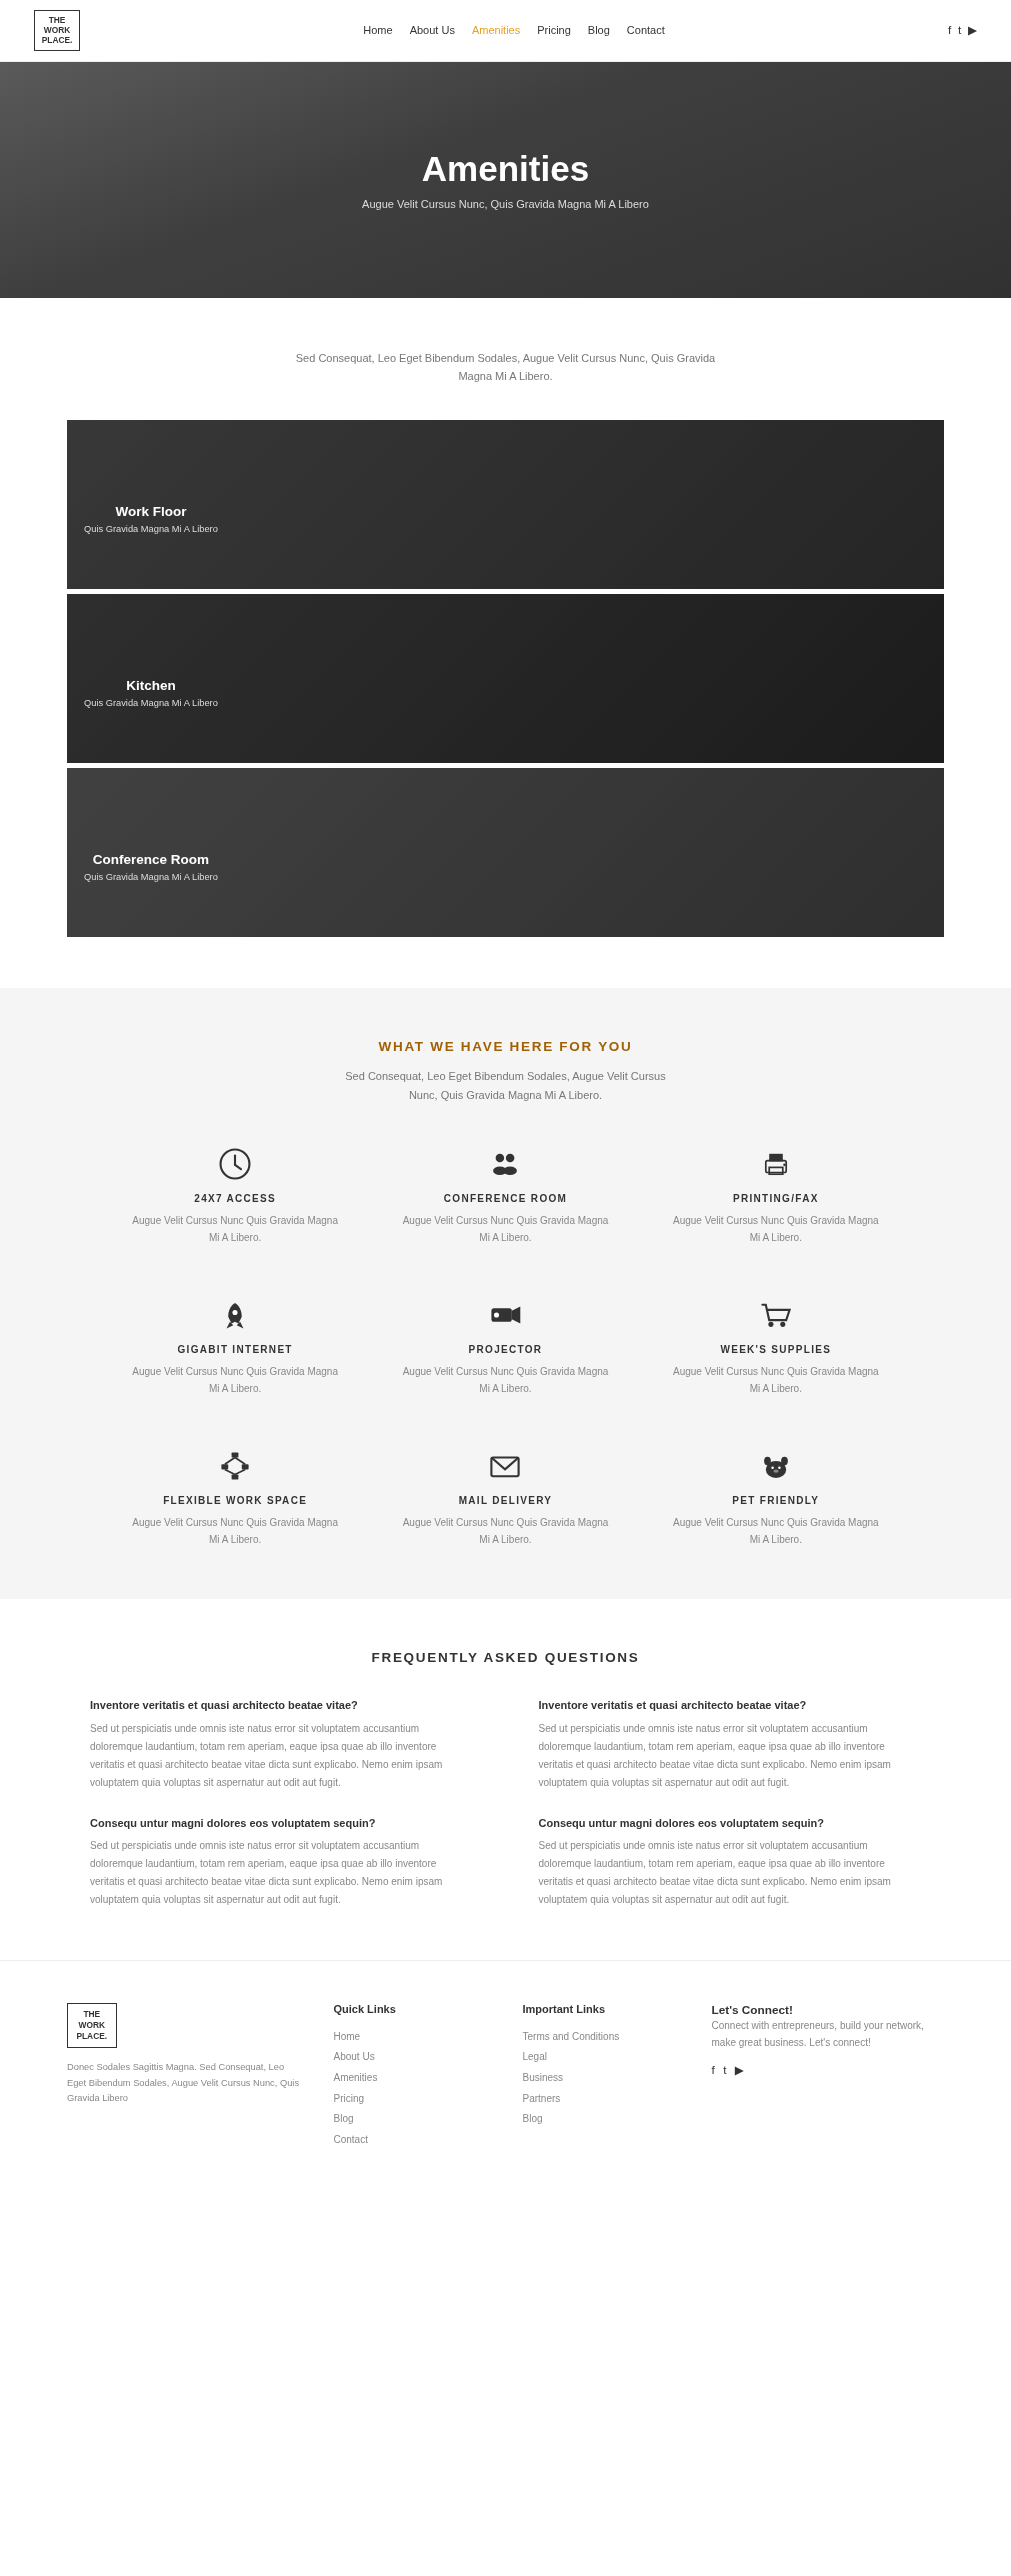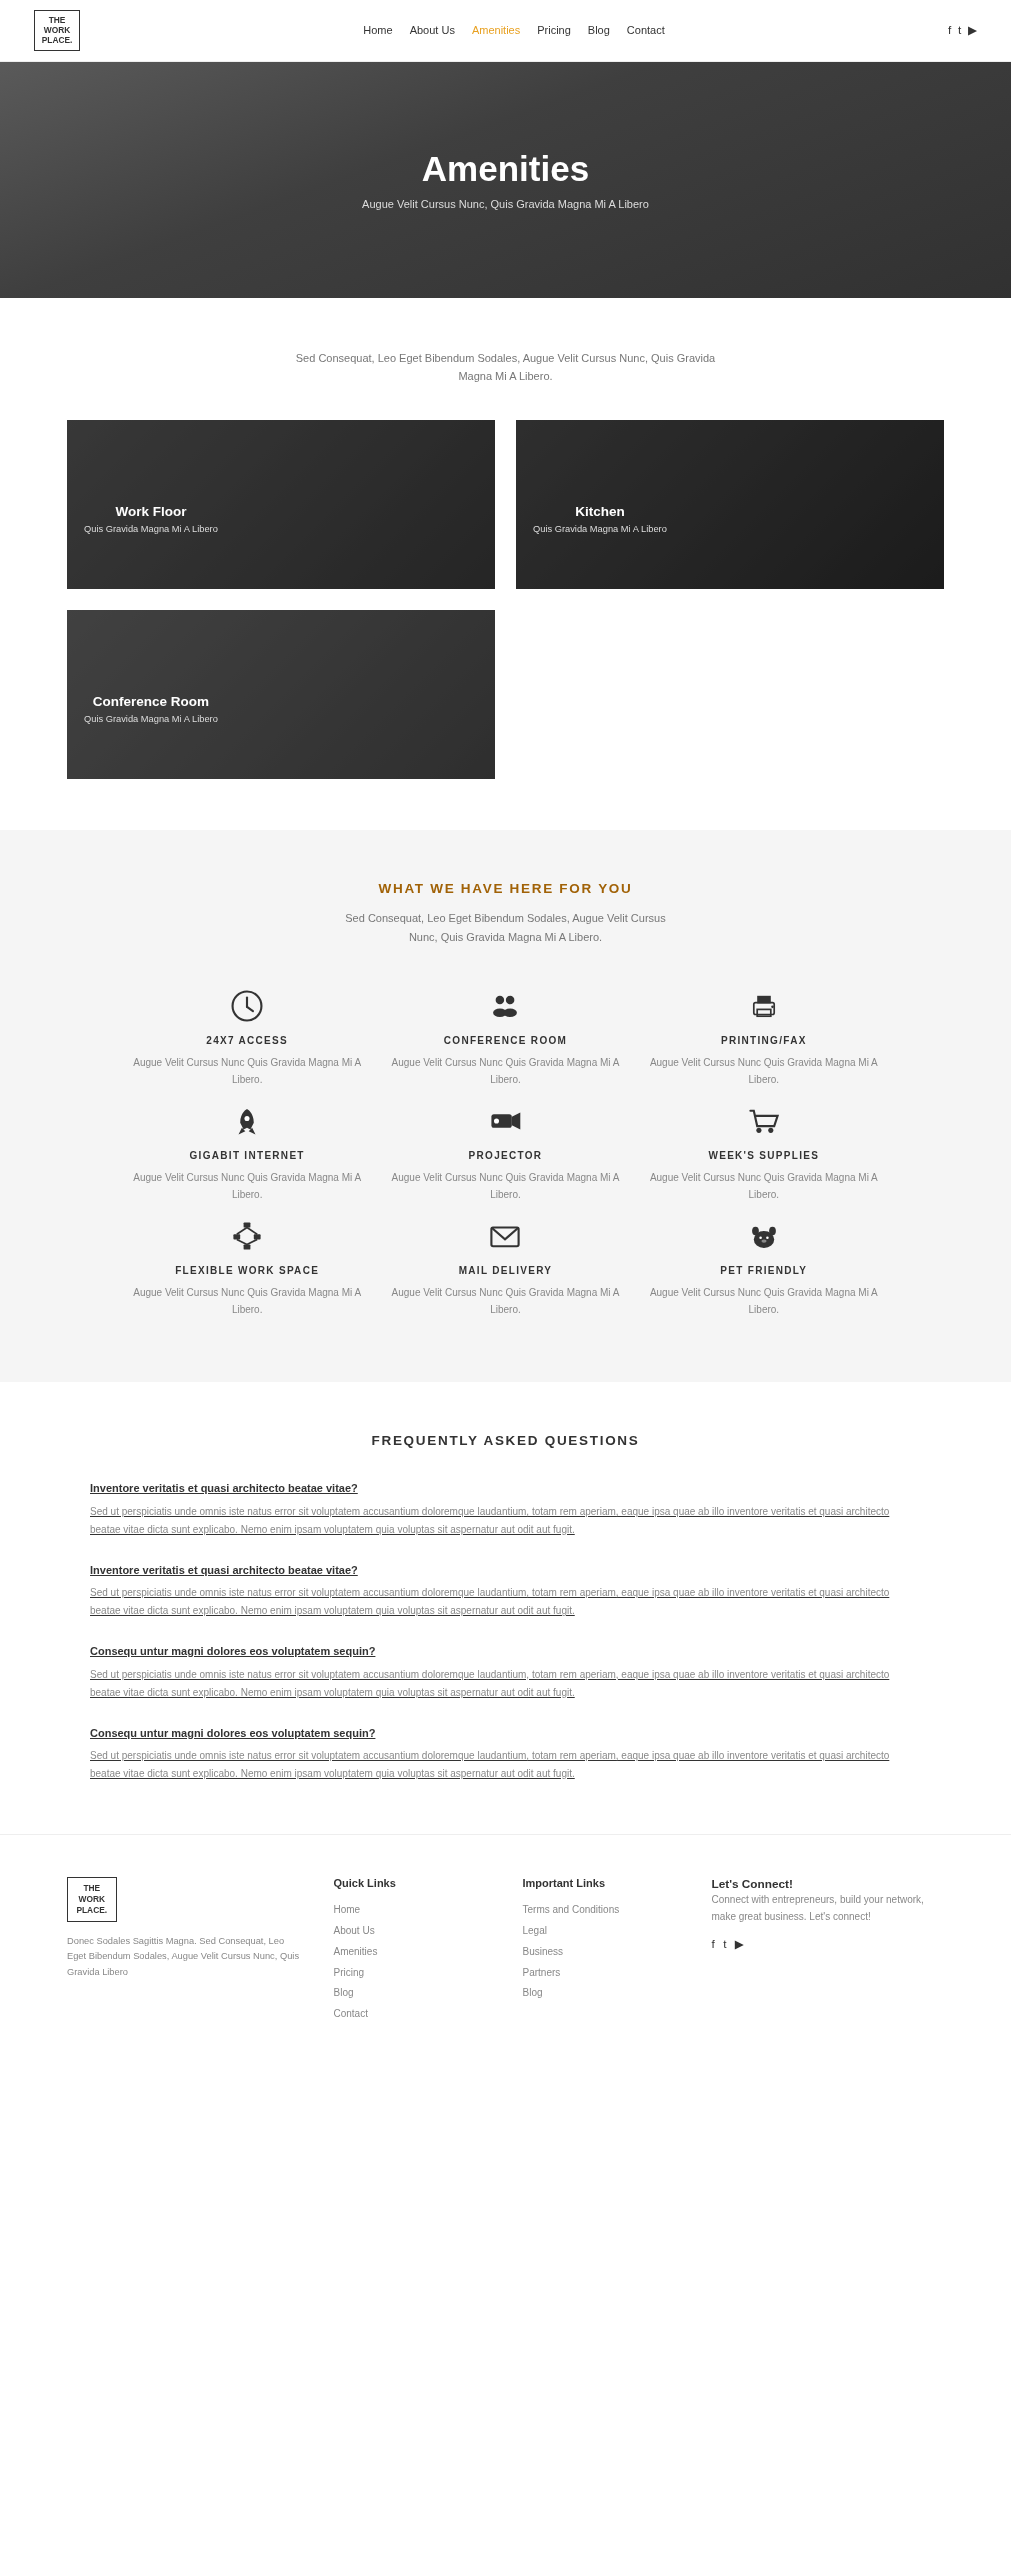--- a/index.html
+++ b/index.html
@@ -51,22 +51,22 @@
 
     
     section { padding: 51px 34px; }
 
     
     .spaces-section { background: #fff; text-align: center; padding: 51px 67px; }
     .spaces-section h2 { font-size: 15px; font-weight: bold; letter-spacing: 1.7px; margin-bottom: 13.5px; color: #333; }
     .spaces-section p { font-size: 11px; color: #777; max-width: 422px; margin: 0 auto 34px; line-height: 1.7; }
     .spaces-grid {
       display: grid;
-      grid-template-columns: repeat(2, 1fr);
-      gap: 21px;
+      grid-template-columns: repeat(1, 1fr);
+      gap: 5px;
     }
     .space-card {
       position: relative;
       height: 169px;
       background: #888;
       overflow: hidden;
       cursor: pointer;
     }
     .space-card-overlay {
       position: absolute; inset: 0;
@@ -85,32 +85,32 @@
     .space-card-2 { background: linear-gradient(135deg, #555 0%, #333 100%); }
     .space-card-3 { background: linear-gradient(135deg, #777 0%, #555 100%); }
 
     
     .features-section { background: #f5f5f5; text-align: center; padding: 51px 67px; }
     .features-section h2 { font-size: 13.5px; font-weight: bold; letter-spacing: 1.7px; margin-bottom: 13.5px; color: #a16207; }
     .features-section .subtitle { font-size: 11px; color: #777; max-width: 337px; margin: 0 auto 42px; line-height: 1.7; }
     .features-grid {
       display: grid;
       grid-template-columns: repeat(3, 1fr);
-      gap: 16px;
+      gap: 52px;
       max-width: 759px;
-      margin: 13px auto;
+      margin: 0 auto;
     }
     .feature-item { text-align: center; }
     .feature-item h3 { font-size: 10px; font-weight: bold; letter-spacing: 1.3px; margin-bottom: 8.4px; color: #333; }
     .feature-item p { font-size: 10px; color: #888; line-height: 1.7; }
 
     
     .faq-section { background: #fff; padding: 51px 90px; }
     .faq-section h2 { font-size: 13.5px; font-weight: bold; letter-spacing: 1.7px; margin-bottom: 34px; text-align: center; color: #333; }
-    .faq-grid { display: grid; grid-template-columns: 1fr; gap: 25px 66px; max-width: 843px; margin: 0 auto; text-decoration: underline; }
+    .faq-grid { display: grid; grid-template-columns: 1fr 1fr; gap: 25px 66px; max-width: 843px; margin: 0 auto; }
     .faq-item h3 { font-size: 11px; font-weight: bold; margin-bottom: 8.4px; color: #333; }
     .faq-item p { font-size: 10px; color: #888; line-height: 1.8; }
 
     
     footer { background: #fff; padding: 42px 67px 25px; border-top: 0.8px solid #eee; }
     .footer-grid { display: grid; grid-template-columns: 1.5fr 1fr 1fr 1.5fr; gap: 34px; margin-bottom: 34px; }
     .footer-logo { border: 1.7px solid #333; padding: 5px 8.4px; font-size: 8.4px; font-weight: bold; line-height: 1.3; text-align: center; display: inline-block; margin-bottom: 11.8px; }
     .footer-tagline { font-size: 9.3px; color: #888; line-height: 1.7; }
     .footer-col h4 { font-size: 11px; font-weight: bold; margin-bottom: 13.5px; color: #333; }
     .footer-col ul { list-style: none; }

